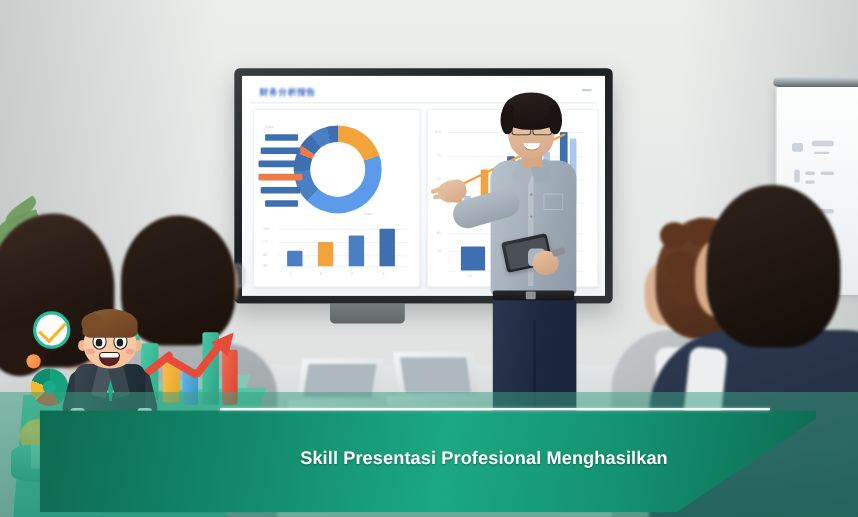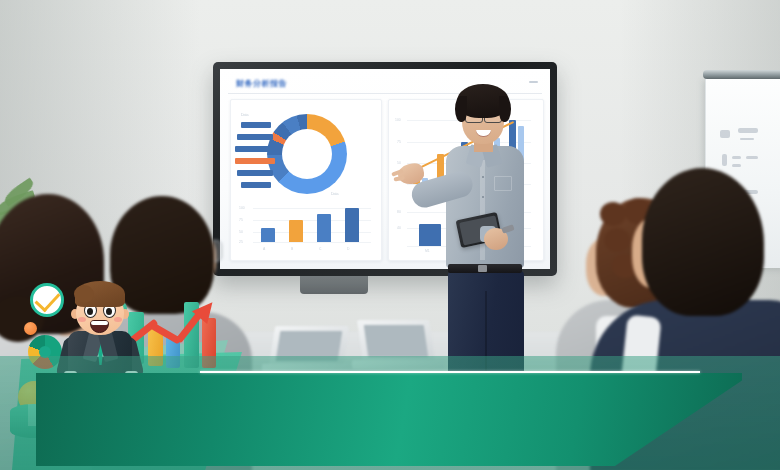--- a/index.html
+++ b/index.html
@@ -604,15 +604,16 @@
     <div class="mos-cell" style="left:500px;top:42px;width:34px;height:20px;"></div>
     <div class="mos-cell" style="left:548px;top:36px;width:30px;height:22px;"></div>
     <div class="mos-cell" style="left:596px;top:44px;width:32px;height:20px;"></div>
     <div class="mos-cell" style="left:28px;top:14px;width:34px;height:22px;"></div>
     <div class="mos-cell" style="left:76px;top:22px;width:30px;height:20px;"></div>
   </div>
 
   <div class="banner"></div>
   <div class="banner-line"></div>
   <div class="banner-text">
+    <div>Skill Presentasi Profesional Menghasilkan</div>
   </div>
 
 </div>
 
 </body></html>

